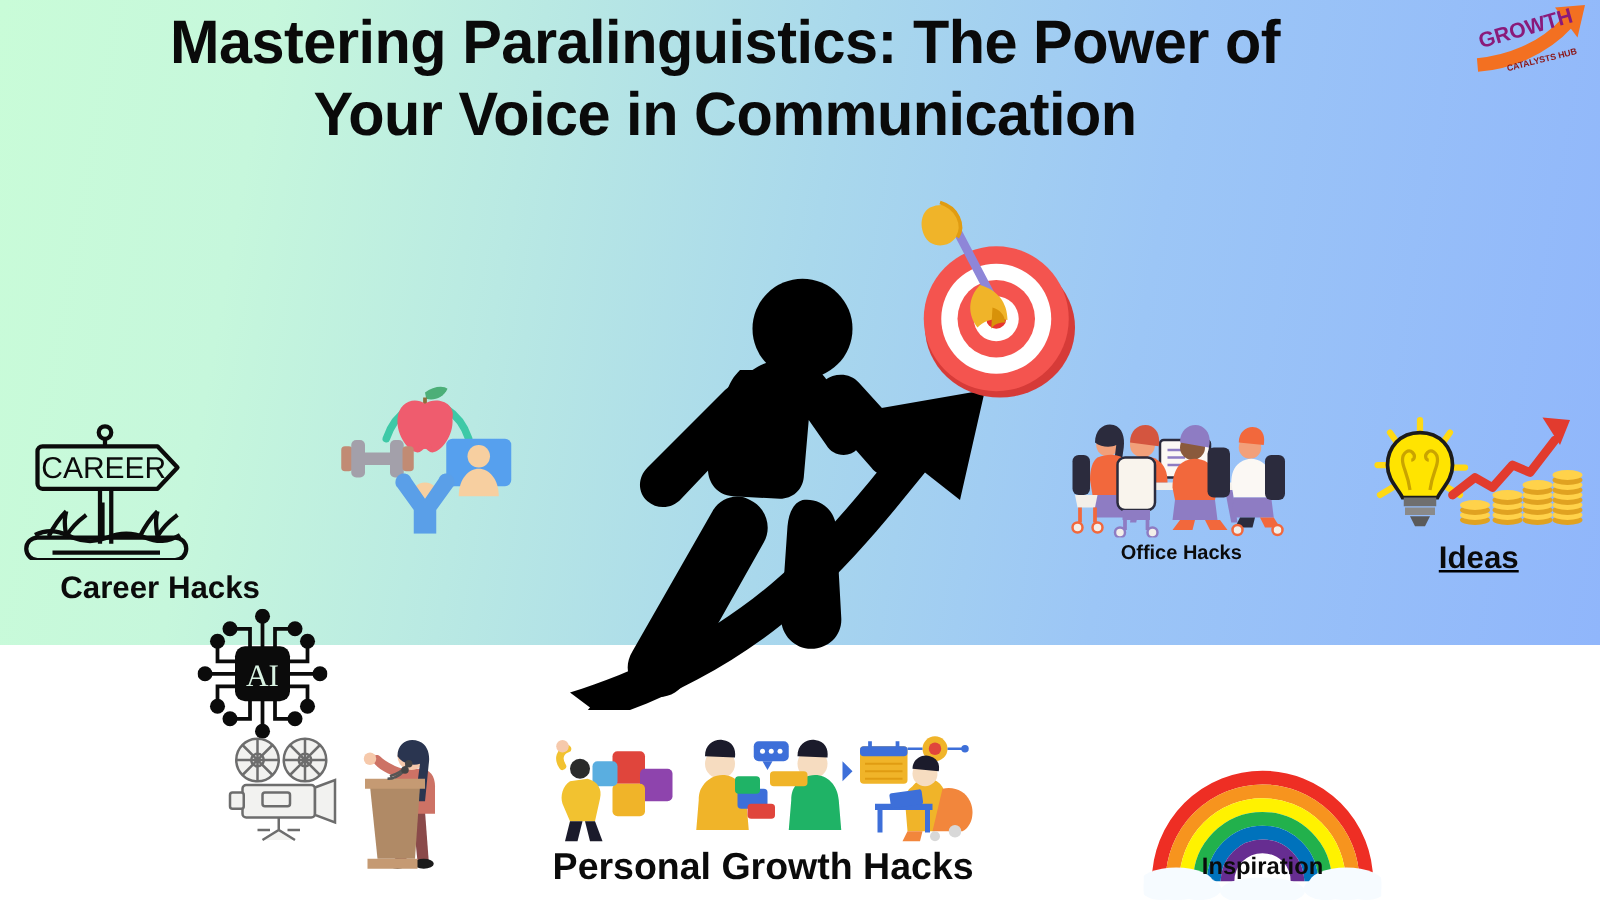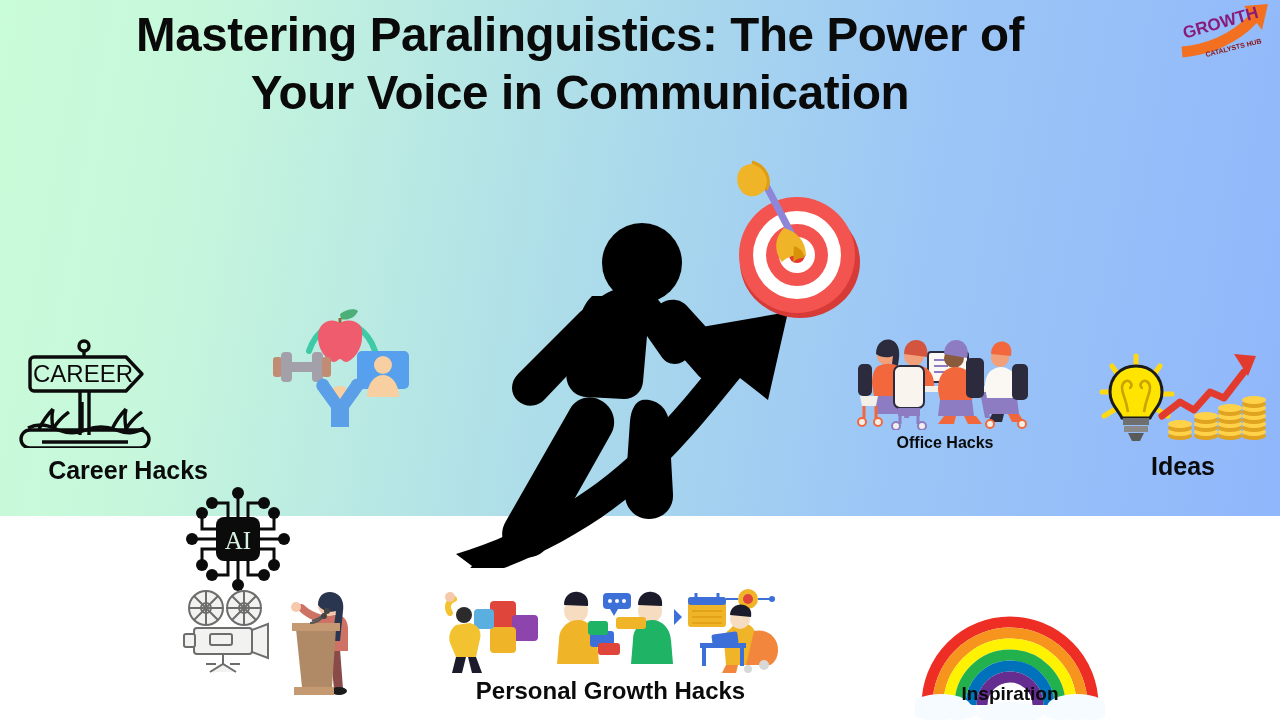--- a/index.html
+++ b/index.html
@@ -90,21 +90,21 @@
 
       <rect x="92" y="46" width="52" height="38" rx="5" fill="#56a0ee"></rect>
       <circle cx="118" cy="60" r="9" fill="#f7cfa0"></circle>
       <path d="M102 92 c0 -14 8 -22 16 -22 c8 0 16 8 16 22 z" fill="#f7cfa0"></path>
 
       <circle cx="75" cy="92" r="11" fill="#f7cfa0"></circle>
       <path d="M56 74 c-5 2 -6 8 -3 11 l13 18 v19 h18 v-19 l13 -18 c3 -3 2 -9 -3 -11 c-4 -1 -7 1 -8 4 l-11 16 -11 -16 c-1 -3 -4 -5 -8 -4 z" fill="#5a9fe8"></path>
     </svg>
   </div>
 
-  <div class="item" style="left:186px;top:487px;text-decoration:underline;">
+  <div class="item" style="left:158px;top:487px;text-decoration:underline;">
     <svg class="ic" width="104" height="104" viewBox="0 0 104 104">
       <g stroke="#0b0b0b" stroke-width="3" fill="none">
         <path d="M52 4 v30 M30 16 h12 v18 M74 16 H62 v18"></path>
         <path d="M52 100 v-30 M30 88 h12 V70 M74 88 H62 V70"></path>
         <path d="M4 52 h30 M16 30 v12 h18 M16 74 V62 h18"></path>
         <path d="M100 52 H70 M88 30 v12 H70 M88 74 V62 H70"></path>
       </g>
       <g fill="#0b0b0b">
         <circle cx="52" cy="6" r="6"></circle>
           <circle cx="26" cy="16" r="6"></circle>
@@ -262,21 +262,21 @@
         <path d="M292 30 c0 -8 8 -12 14 -10 c6 2 8 6 7 12 z" fill="#1b1b2b"></path>
         <path d="M316 46 c10 -2 18 2 22 10 c4 8 2 20 -6 24 h-24 z" fill="#f2863c"></path>
         <rect x="262" y="58" width="46" height="5" fill="#3d6fd9"></rect>
         <path d="M266 63 v18 M304 63 v18" stroke="#3d6fd9" stroke-width="4"></path>
         <rect x="274" y="48" width="26" height="12" rx="2" fill="#3d6fd9" transform="rotate(-8 287 54)"></rect>
         <path d="M288 80 l-4 8 h14 l2 -8 z" fill="#f2863c"></path>
         <circle cx="326" cy="80" r="5" fill="#d8d8d8"></circle>
         <circle cx="310" cy="84" r="4" fill="#d8d8d8"></circle>
       </g>
     </svg>
-    <div class="label" style="font-size:24px;margin-top:0px;width:345px;">Personal Growth Hacks</div>
+    <div class="label" style="font-size:30px;margin-top:0px;width:345px;">Personal Growth Hacks</div>
   </div>
 
   <div class="item" style="left:850px;top:330px;width:190px;">
     <svg class="ic" width="190" height="100" viewBox="0 0 190 100">
 
       <path d="M52 56 h90 v6 H52 z" fill="#f3efe9"></path>
       <path d="M58 62 l-4 26 h5 l5 -26 z" fill="#8e7cc3"></path>
       <path d="M136 62 l4 26 h-5 l-5 -26 z" fill="#8e7cc3"></path>
 
       <rect x="78" y="22" width="40" height="30" rx="3" fill="#fbf8f4" stroke="#2b2b3d" stroke-width="2"></rect>
@@ -324,21 +324,21 @@
         <rect x="162" y="34" width="16" height="36" rx="5" fill="#2b2b3d"></rect>
         <path d="M142 84 l-4 8 h14 l2 -8 z" fill="#2b2b3d"></path>
         <path d="M158 84 l4 8 h12 l-5 -8 z" fill="#f2683c"></path>
         <circle cx="140" cy="94" r="4" fill="#f3efe9" stroke="#f2683c" stroke-width="2"></circle>
         <circle cx="172" cy="94" r="4" fill="#f3efe9" stroke="#f2683c" stroke-width="2"></circle>
       </g>
     </svg>
     <div class="label" style="font-size:16px;margin-top:4px;width:190px;">Office Hacks</div>
   </div>
 
-  <div class="item" style="left:1098px;top:350px;width:170px;">
+  <div class="item" style="left:1098px;top:330px;width:170px;text-decoration:underline;">
     <svg class="ic" width="170" height="100" viewBox="0 0 170 100">
 
       <g stroke="#ffd914" stroke-width="5" stroke-linecap="round">
         <path d="M38 6 v12 M14 16 l7 10 M62 16 l-7 10 M4 42 h12 M62 44 h12 M6 66 l10 -6 M70 66 l-10 -6"></path>
       </g>
 
       <path d="M38 16 C22 16 12 28 12 42 C12 54 20 60 24 68 h28 c4 -8 12 -14 12 -26 C64 28 54 16 38 16 z" fill="#ffe400" stroke="#1b1b1b" stroke-width="3"></path>
       <path d="M30 62 c-2 -14 -6 -18 -6 -24 c0 -6 5 -9 8 -6 c3 3 1 6 -1 6 M46 62 c2 -14 6 -18 6 -24 c0 -6 -5 -9 -8 -6 c-3 3 -1 6 1 6" stroke="#c9a400" stroke-width="2.6" fill="none"></path>
       <rect x="25" y="68" width="26" height="7" fill="#6f6f6f"></rect>
       <rect x="26" y="76" width="24" height="6" fill="#8a8a8a"></rect>

